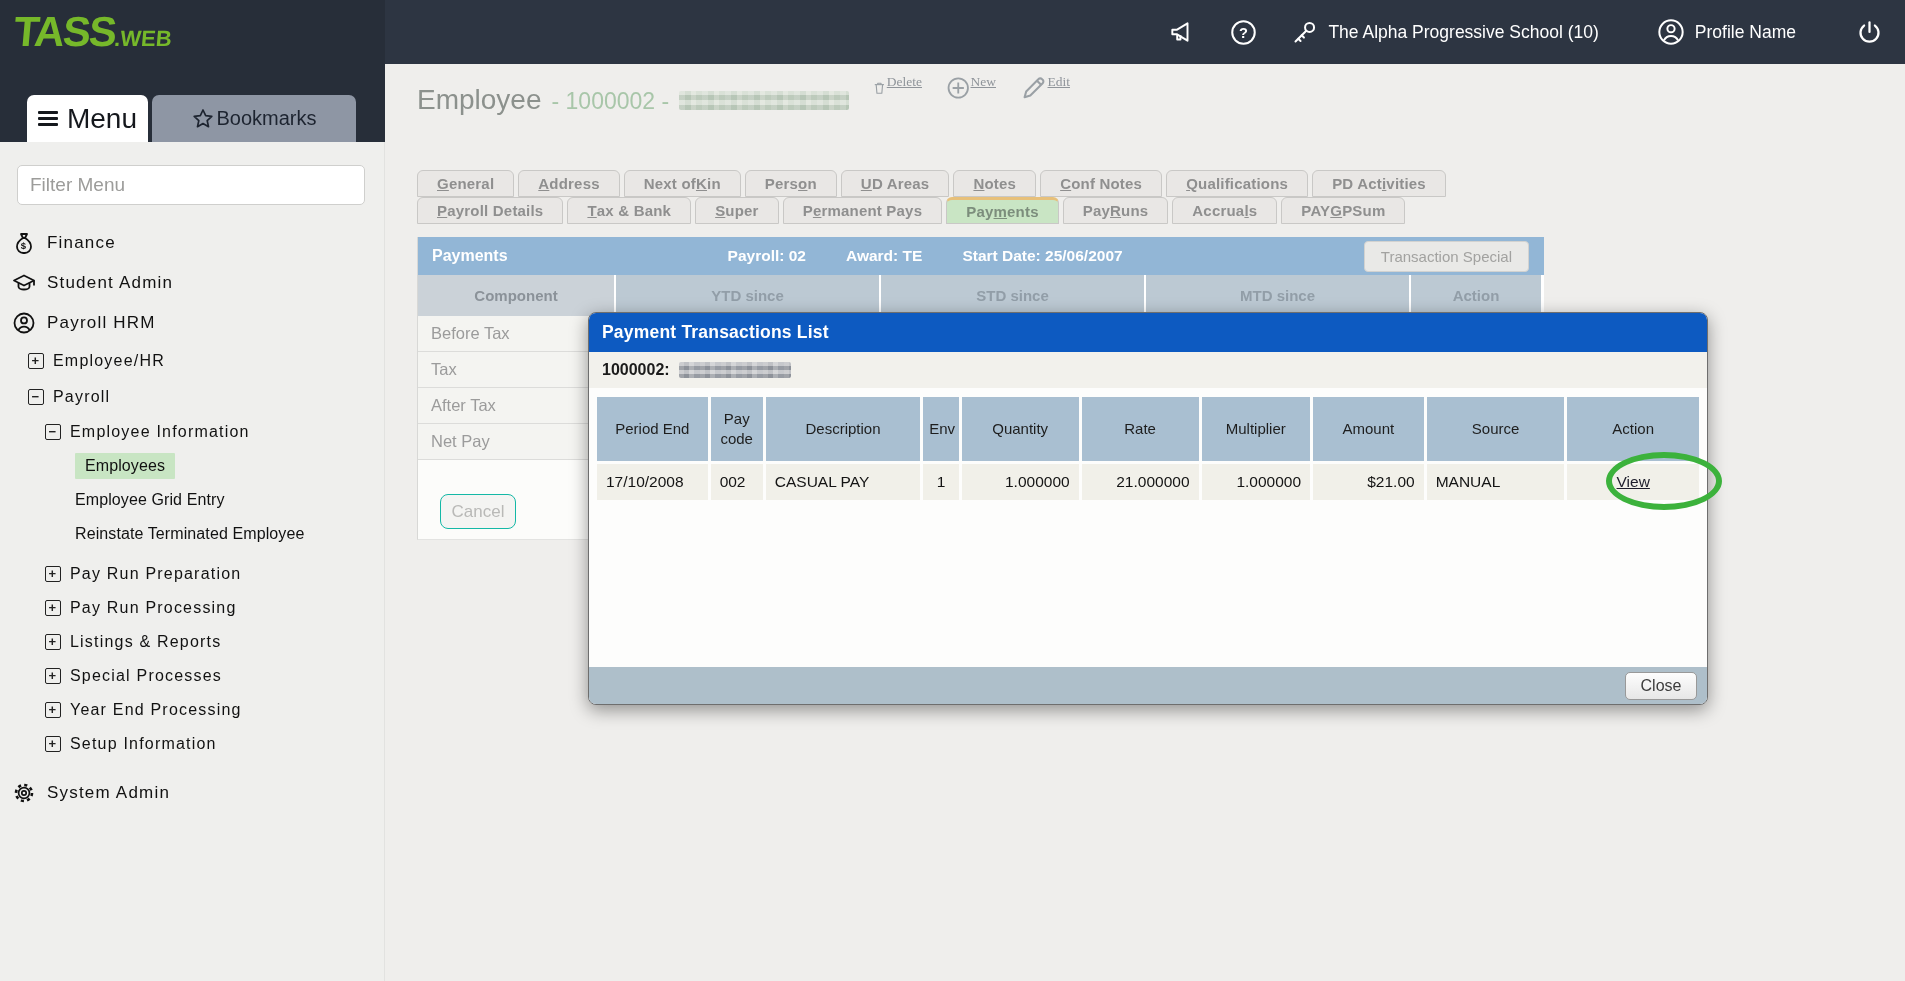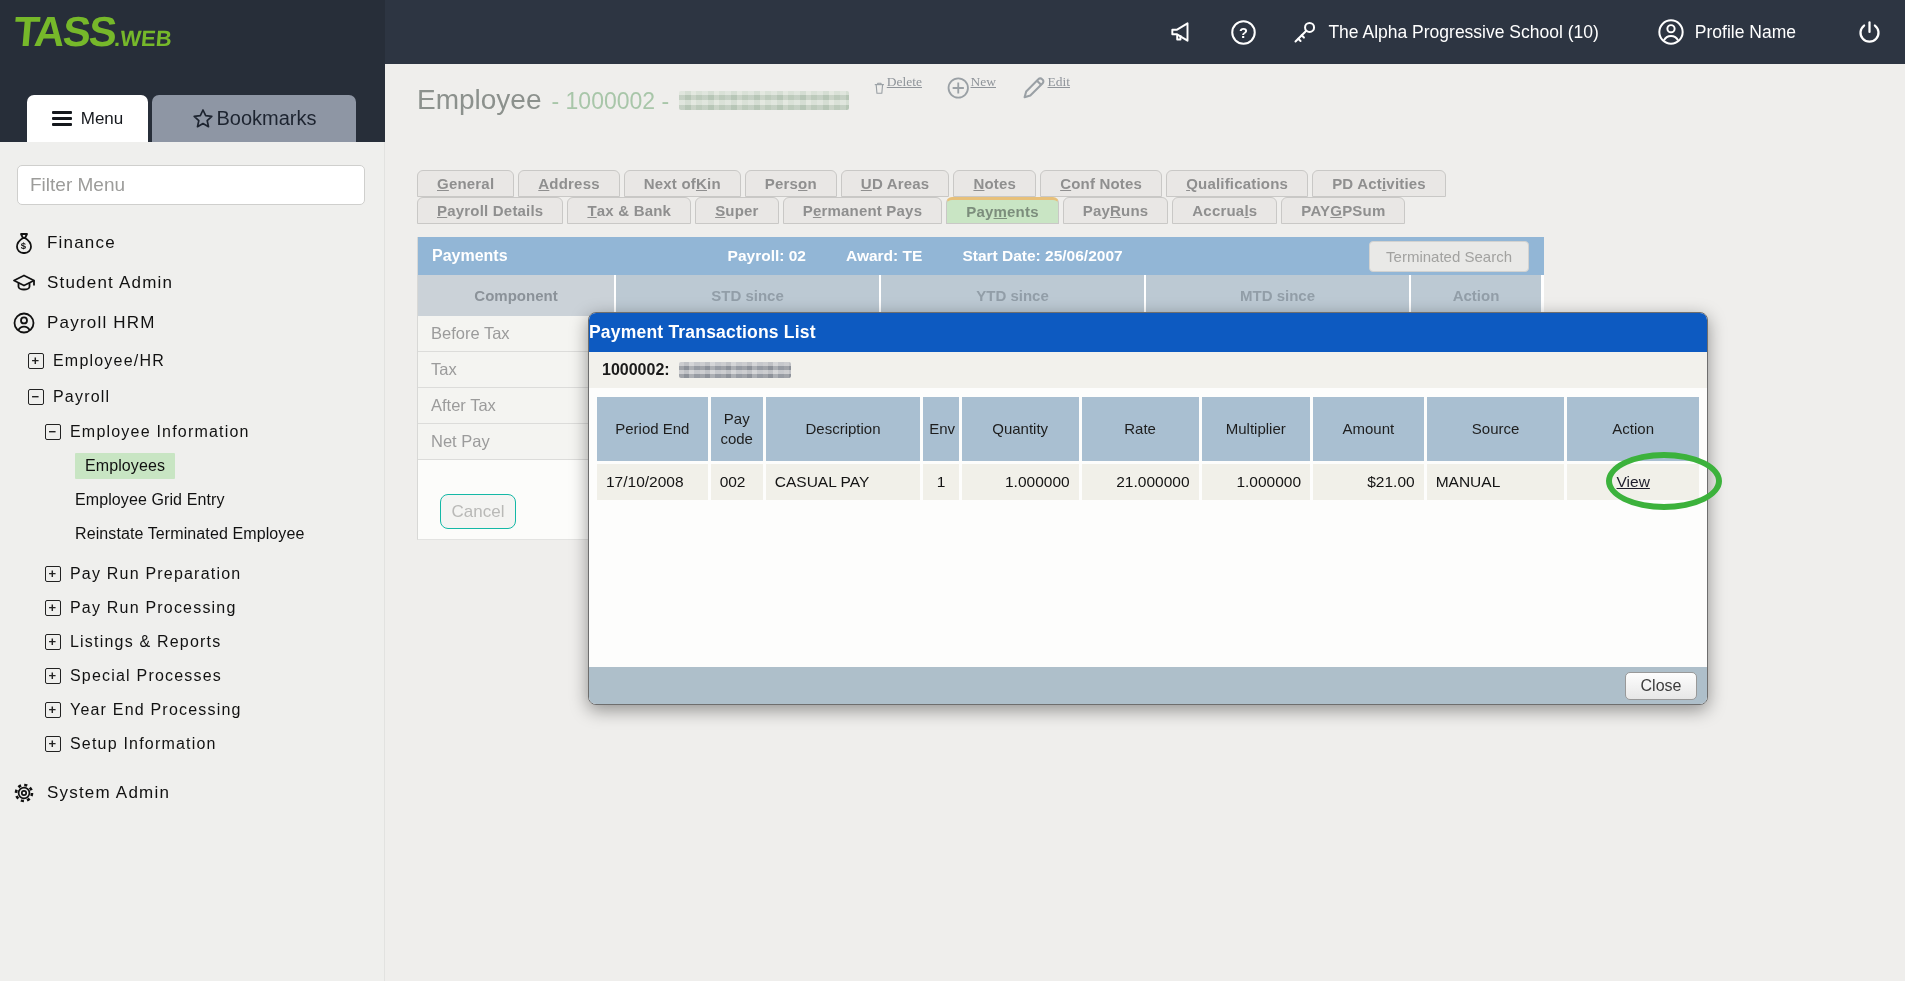--- a/index.html
+++ b/index.html
@@ -13,21 +13,21 @@
   .logo { position:absolute; left:14px; top:8px; color:#76b82a; transform:skewX(-5deg); white-space:nowrap; z-index:7; }
   .logo .big { font-size:42px; font-weight:900; letter-spacing:-2px; }
   .logo .small { font-size:22px; font-weight:900; letter-spacing:0px; }
   .topbar-right { position:absolute; right:22px; top:0; height:64px; display:flex; align-items:center; color:#fff; z-index:8; }
   .topbar-right svg { display:block; }
   .tb-item { display:flex; align-items:center; gap:10px; font-size:17.5px; color:#fff; cursor:pointer; }
   .sp36 { margin-right:36px; } .sp34 { margin-right:34px; } .sp58 { margin-right:58px; } .sp60 { margin-right:60px; }
 
   
   .menu-tab { position:absolute; left:27px; top:95px; width:121px; height:47px; background:#ffffff; border-radius:7px 7px 0 0;
-    display:flex; align-items:center; justify-content:center; gap:9px; font-size:17px; color:#15181d; z-index:7; cursor:pointer; }
+    display:flex; align-items:center; justify-content:center; gap:9px; font-size:28px; color:#15181d; z-index:7; cursor:pointer; }
   .bookmarks-tab { position:absolute; left:152px; top:95px; width:204px; height:47px; background:#8e96a4; border-radius:7px 7px 0 0;
     display:flex; align-items:center; justify-content:center; gap:1px; font-size:20px; color:#1d2430; z-index:7; cursor:pointer; }
   .burger { display:inline-block; width:20px; }
   .burger span { display:block; height:2.5px; background:#15181d; margin:3.5px 0; border-radius:1px; }
   .sidebar { position:absolute; left:0; top:142px; width:385px; height:839px; background:#efefed; border-right:1px solid #e2e2e0; z-index:4; }
   .filter-box { position:absolute; left:17px; top:23px; width:348px; height:40px; background:#fff; border:1px solid #cfcfcd; border-radius:5px;
     font-size:19px; padding:0 12px; color:#333; font-family:inherit; }
   .filter-box::placeholder { color:#9c9c9a; }
   .tree { list-style:none; position:absolute; left:0; top:81px; width:100%; }
   .tree li { display:flex; align-items:center; font-size:16px; color:#111; cursor:pointer; }
@@ -79,21 +79,21 @@
   .bgt-head .hc.first { background:#cbd2d8; color:#8b9299; }
   .bgt-row { height:36px; border-bottom:1px solid #dcdcda; background:#f4f4f1; display:flex; align-items:center;
     color:#9b9b9b; font-size:16.5px; padding-left:13px; }
   .btn-cancel { position:absolute; left:22px; top:257px; width:76px; height:35px; background:#f4f4f2; border:1px solid #14b8a6;
     border-radius:8px; color:#b9b9b7; font-size:17px; font-family:inherit; cursor:pointer; }
 
   
   .modal { position:absolute; left:588px; top:312px; width:1120px; height:393px; background:#fdfdfc; border:1px solid #6e6e6e;
     border-radius:8px; box-shadow:0 5px 18px rgba(0,0,0,.4); z-index:50; overflow:hidden; }
   .modal-title { height:39px; background:#0d5ac1; color:#fff; font-weight:700; font-size:17.5px; display:flex; align-items:center;
-    letter-spacing:.2px; }
+    padding-left:13px; letter-spacing:.2px; }
   .modal-sub { height:36px; background:#f2f1ec; display:flex; align-items:center; padding-left:13px; font-weight:700; font-size:16px; color:#1b1b1b; }
   .name-blur-modal { width:112px; height:16px; margin-left:9px; }
   .mtable-wrap { margin:6px 5px 0 5px; }
   table.mtable { width:100%; border-collapse:separate; border-spacing:3px; table-layout:fixed; }
   table.mtable th { background:#a9bfd1; color:#1e1e1e; font-weight:400; font-size:15px; height:64px; padding:4px 6px; line-height:1.35; }
   table.mtable td { background:#f1f0e9; color:#141414; font-size:15.5px; height:36px; padding:0 9px; white-space:nowrap; overflow:hidden; }
   td.al { text-align:left; } td.ar { text-align:right; } td.ac { text-align:center; }
   .tlink { color:#1d1d2b; text-decoration:underline; cursor:pointer; }
   .modal-foot { position:absolute; left:0; bottom:0; width:100%; height:37px; background:#aebfca; }
   .btn-close { position:absolute; right:10px; top:5px; width:72px; height:28px; background:linear-gradient(#fdfdfd,#e7e7e7);
@@ -304,26 +304,26 @@
   </div>
 
   <div class="panel">
     <div class="panel-head">
       <span class="ph-title">Payments</span>
       <span class="ph-meta">
         <span>Payroll: 02</span>
         <span>Award: TE</span>
         <span>Start Date: 25/06/2007</span>
       </span>
-      <button class="btn-search">Terminated Search</button>
+      <button class="btn-search">Transaction Special</button>
     </div>
     <div class="bgt-head" id="bgt-head">
         <div class="hc first" style="width: 196px;">Component</div>
+        <div class="hc" style="width: 263px;">YTD since</div>
         <div class="hc" style="width: 263px;">STD since</div>
-        <div class="hc" style="width: 263px;">YTD since</div>
         <div class="hc" style="width: 263px;">MTD since</div>
         <div class="hc" style="width: 130px;">Action</div>
       </div>
     <div id="bgt-rows">
         <div class="bgt-row">Before Tax</div>
         <div class="bgt-row">Tax</div>
         <div class="bgt-row">After Tax</div>
         <div class="bgt-row">Net Pay</div>
       </div>
     <button class="btn-cancel">Cancel</button>

